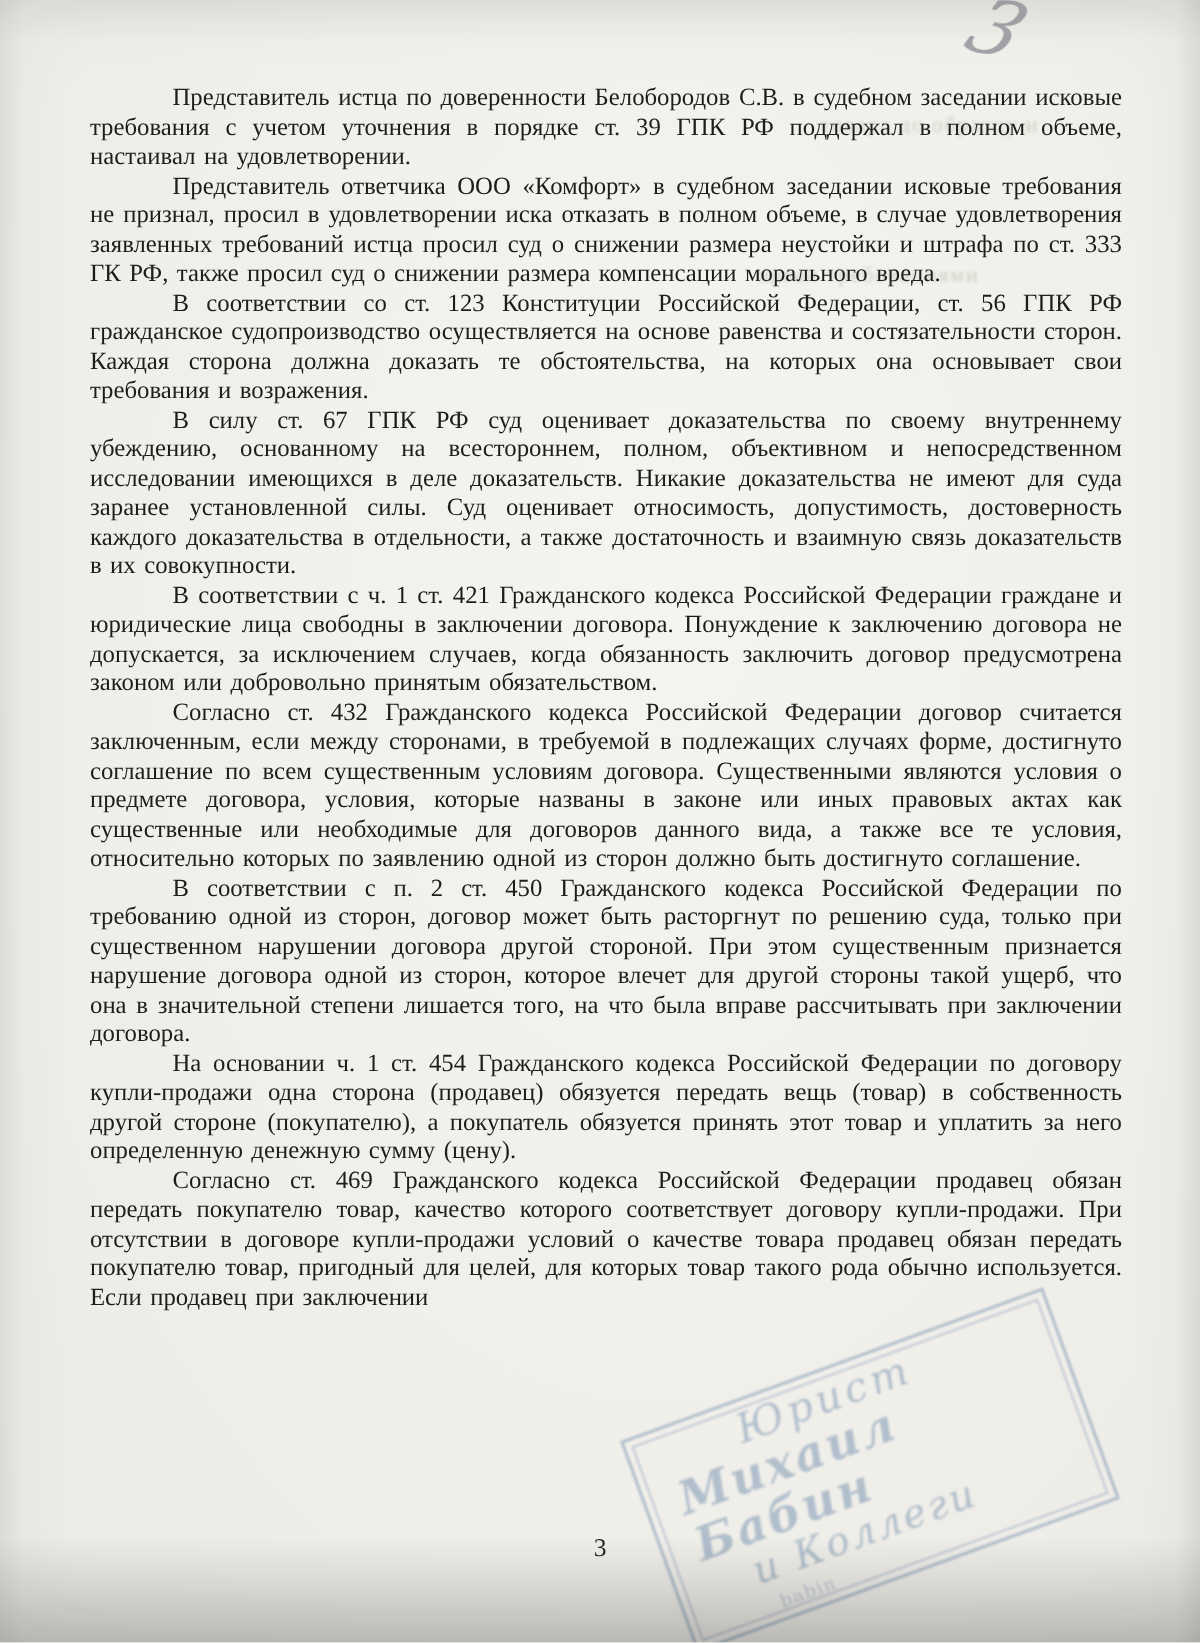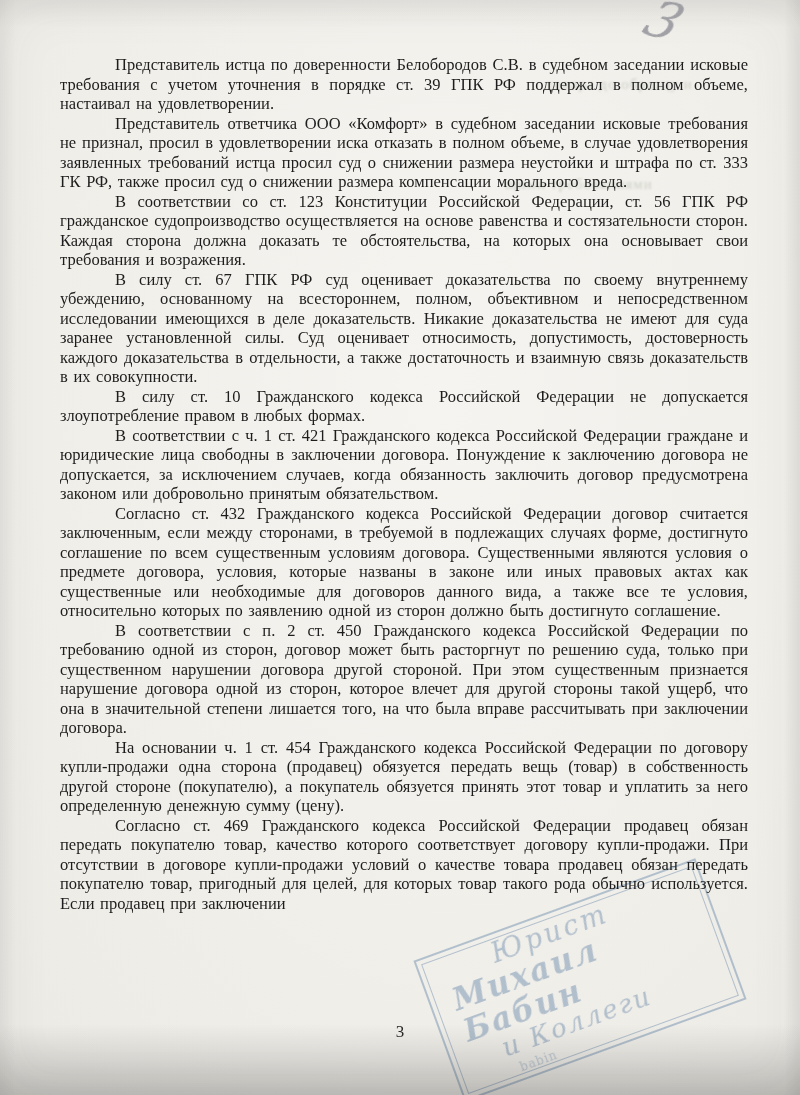--- a/index.html
+++ b/index.html
@@ -97,21 +97,20 @@
       <span class="stamp-small">babin</span>
     </div>
   </div>
 
   <div class="text-block">
 
   <p class="para">Представитель истца по доверенности Белобородов С.В. в судебном заседании исковые требования с учетом уточнения в порядке ст. 39 ГПК РФ поддержал в полном объеме, настаивал на удовлетворении.</p>
       <p class="para">Представитель ответчика ООО «Комфорт» в судебном заседании исковые требования не признал, просил в удовлетворении иска отказать в полном объеме, в случае удовлетворения заявленных требований истца просил суд о снижении размера неустойки и штрафа по ст. 333 ГК РФ, также просил суд о снижении размера компенсации морального вреда.</p>
       <p class="para">В соответствии со ст. 123 Конституции Российской Федерации, ст. 56 ГПК РФ гражданское судопроизводство осуществляется на основе равенства и состязательности сторон. Каждая сторона должна доказать те обстоятельства, на которых она основывает свои требования и возражения.</p>
       <p class="para">В силу ст. 67 ГПК РФ суд оценивает доказательства по своему внутреннему убеждению, основанному на всестороннем, полном, объективном и непосредственном исследовании имеющихся в деле доказательств. Никакие доказательства не имеют для суда заранее установленной силы. Суд оценивает относимость, допустимость, достоверность каждого доказательства в отдельности, а также достаточность и взаимную связь доказательств в их совокупности.</p>
-      <p class="para">В силу ст. 10 Гражданского кодекса Российской Федерации не допускается злоупотребление правом в любых формах.</p>
       <p class="para">В соответствии с ч. 1 ст. 421 Гражданского кодекса Российской Федерации граждане и юридические лица свободны в заключении договора. Понуждение к заключению договора не допускается, за исключением случаев, когда обязанность заключить договор предусмотрена законом или добровольно принятым обязательством.</p>
       <p class="para">Согласно ст. 432 Гражданского кодекса Российской Федерации договор считается заключенным, если между сторонами, в требуемой в подлежащих случаях форме, достигнуто соглашение по всем существенным условиям договора. Существенными являются условия о предмете договора, условия, которые названы в законе или иных правовых актах как существенные или необходимые для договоров данного вида, а также все те условия, относительно которых по заявлению одной из сторон должно быть достигнуто соглашение.</p>
       <p class="para">В соответствии с п. 2 ст. 450 Гражданского кодекса Российской Федерации по требованию одной из сторон, договор может быть расторгнут по решению суда, только при существенном нарушении договора другой стороной. При этом существенным признается нарушение договора одной из сторон, которое влечет для другой стороны такой ущерб, что она в значительной степени лишается того, на что была вправе рассчитывать при заключении договора.</p>
       <p class="para">На основании ч. 1 ст. 454 Гражданского кодекса Российской Федерации по договору купли-продажи одна сторона (продавец) обязуется передать вещь (товар) в собственность другой стороне (покупателю), а покупатель обязуется принять этот товар и уплатить за него определенную денежную сумму (цену).</p>
       <p class="para">Согласно ст. 469 Гражданского кодекса Российской Федерации продавец обязан передать покупателю товар, качество которого соответствует договору купли-продажи. При отсутствии в договоре купли-продажи условий о качестве товара продавец обязан передать покупателю товар, пригодный для целей, для которых товар такого рода обычно используется. Если продавец при заключении</p>
     </div>
 
   <div class="footer-page-number">3</div>
 
 </div>

